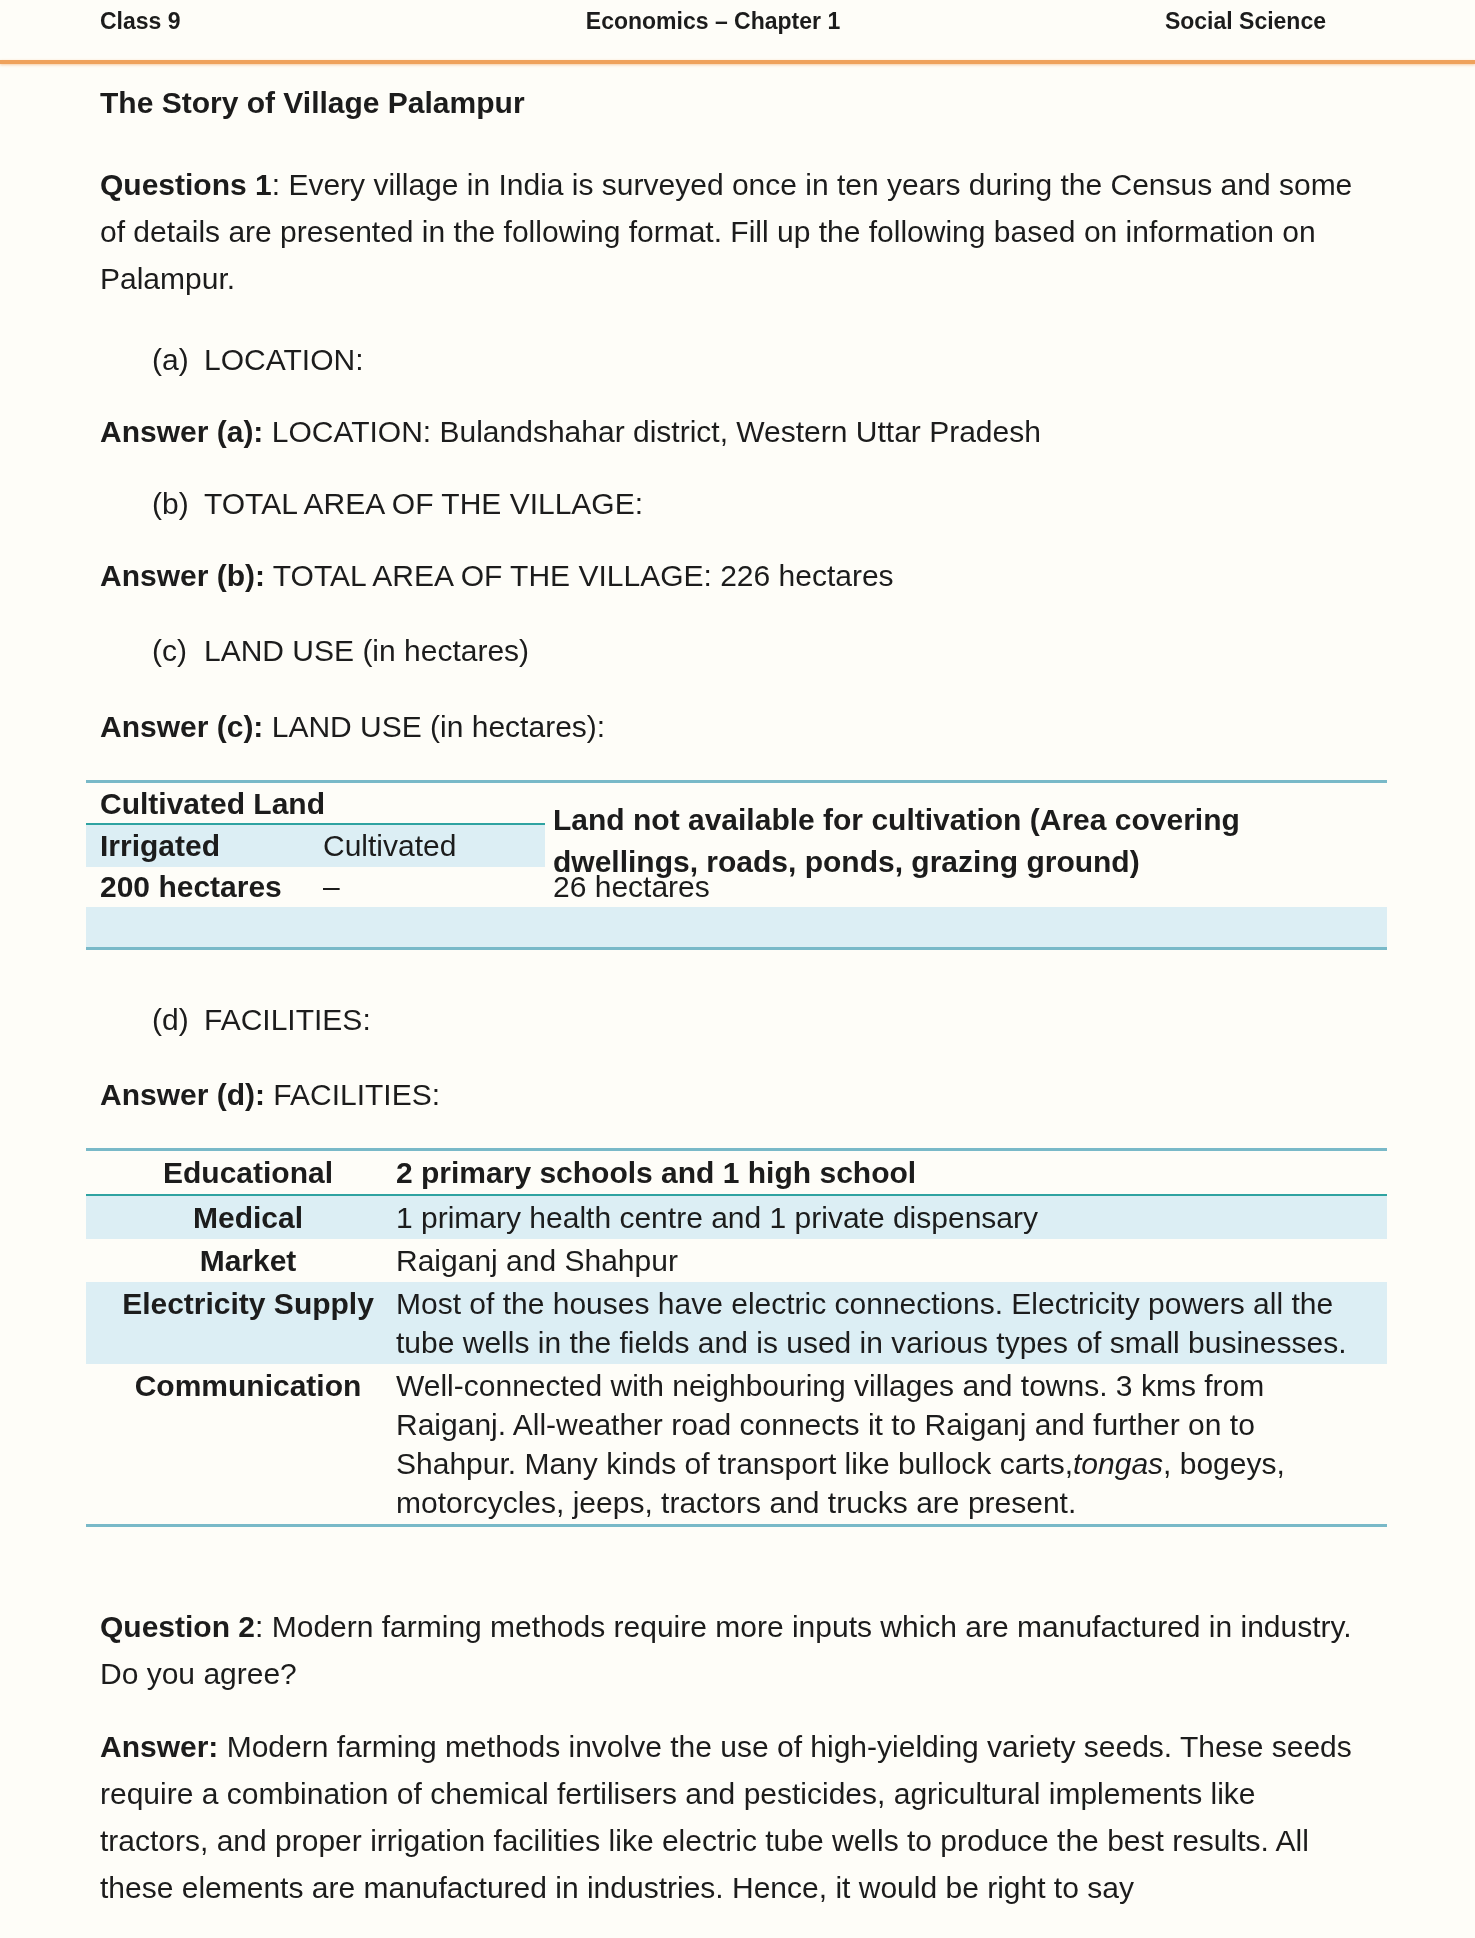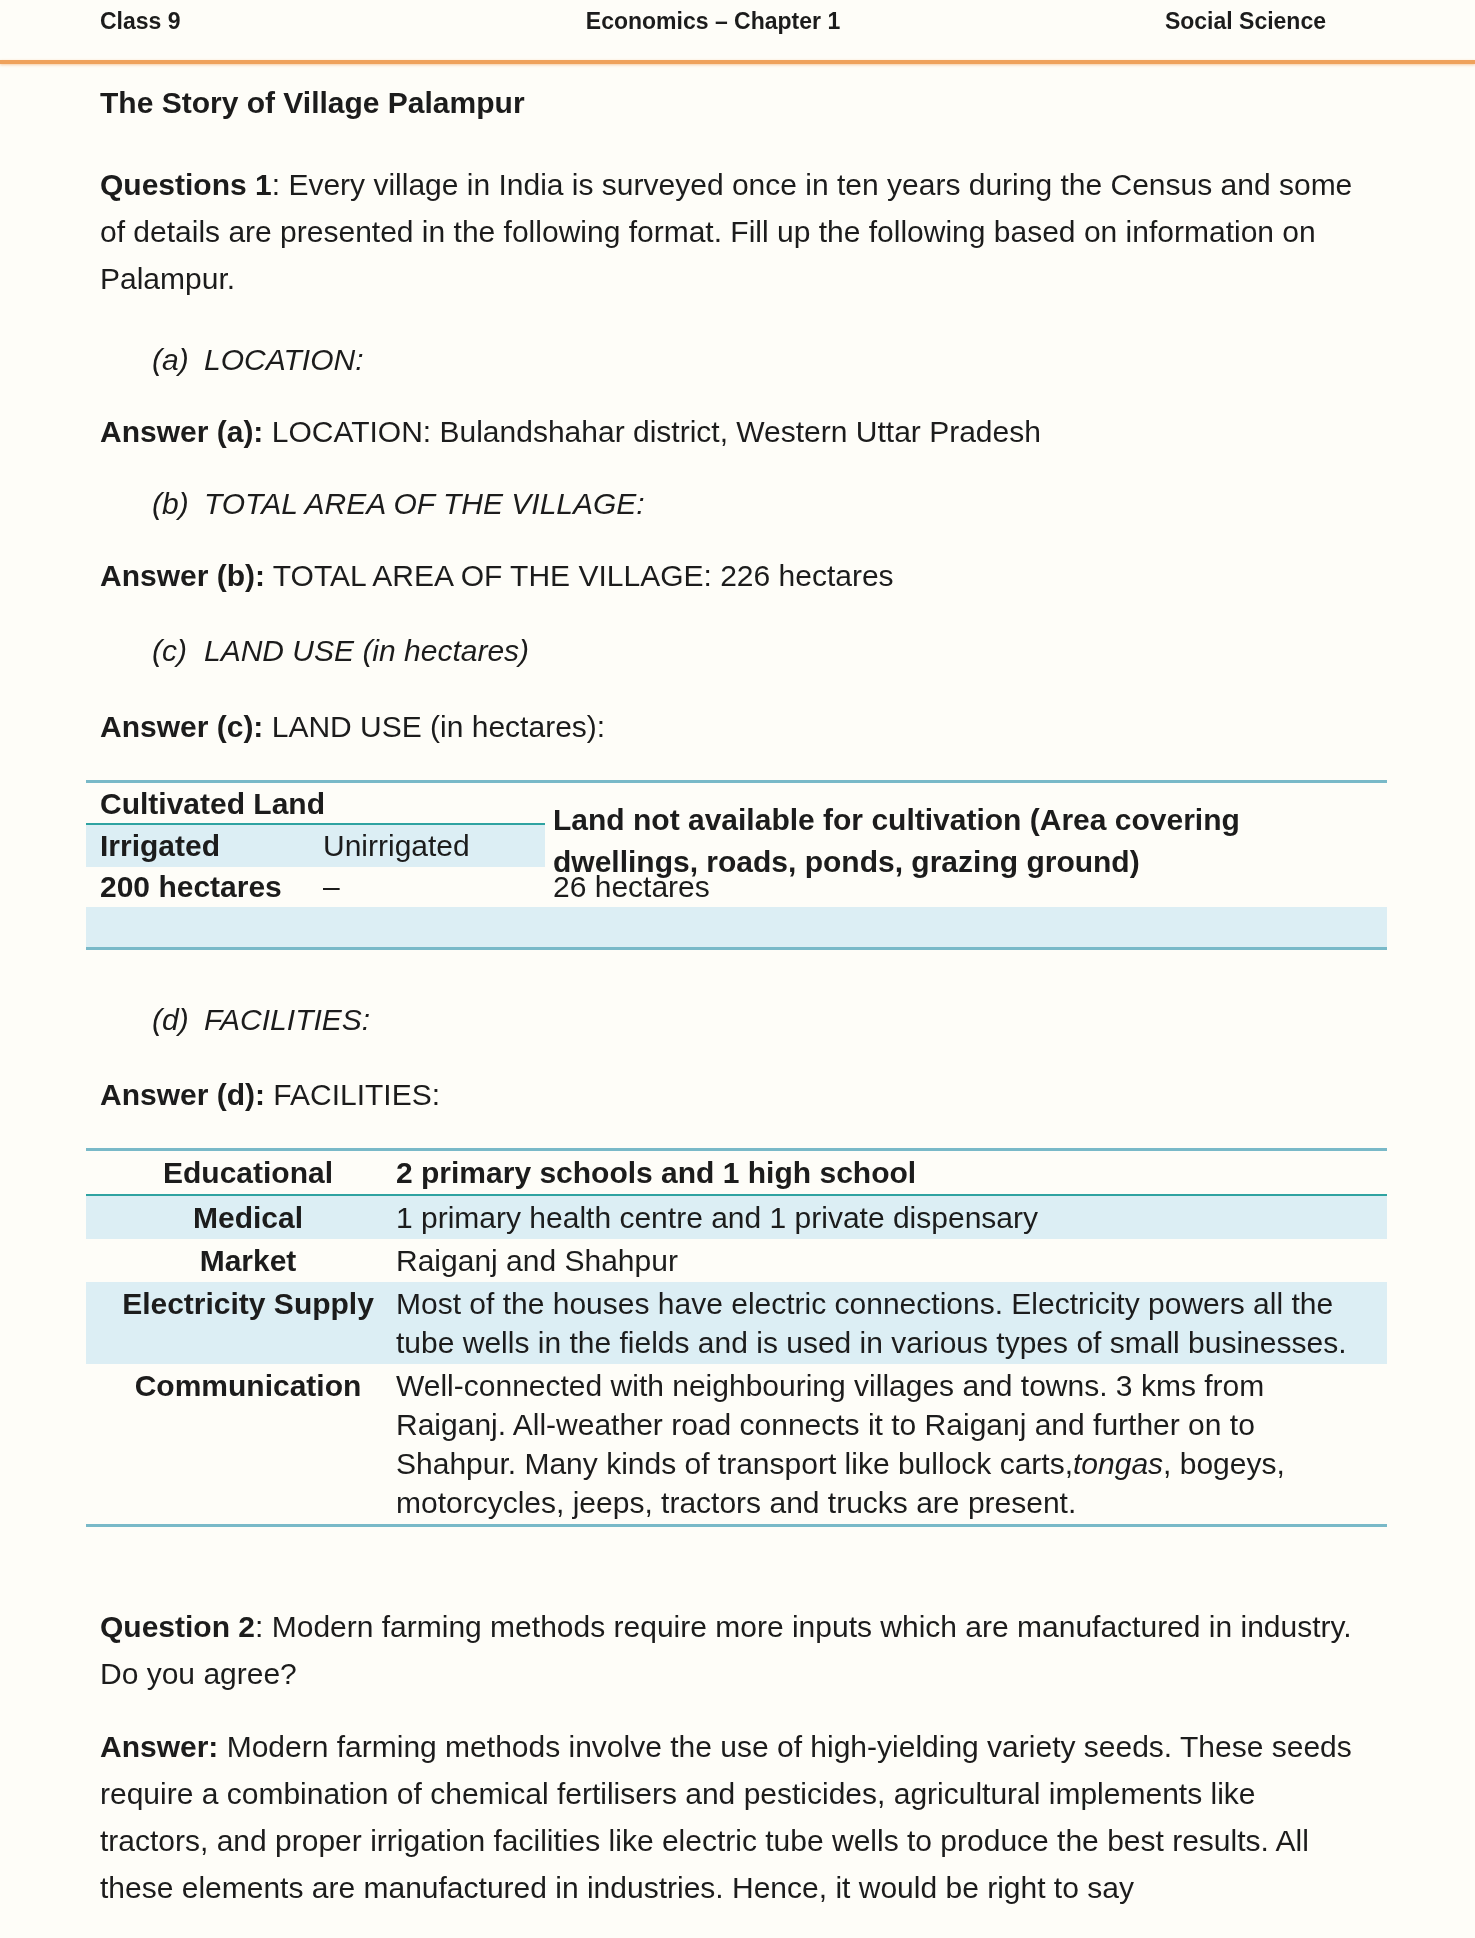--- a/index.html
+++ b/index.html
@@ -15,21 +15,21 @@
     font-size:23px;font-weight:bold;line-height:34px;
   }
   .hdr .c{text-align:center;}
   .hdr .r{text-align:right;}
   .accent{height:4px;background:var(--accent-line,#efa25c);box-shadow:0 1px 3px rgba(239,162,92,.55);}
   
   .content{padding:0 114px 0 100px;font-size:30px;line-height:47px;}
   .content p{margin:0;}
   .title{text-align:left;font-weight:bold;line-height:40px;margin-top:19px !important;}
   .q1intro{margin-top:38px !important;}
-  .li{padding-left:52px;font-style:italic;}
+  .li{padding-left:52px;}
   .li .mk{display:inline-block;min-width:52px;}
   .li-a{margin-top:34px !important;}
   .ans-a{margin-top:25px !important;}
   .li-b{margin-top:25px !important;}
   .ans-b{margin-top:25px !important;}
   .li-c{margin-top:28px !important;}
   .ans-c{margin-top:29px !important;}
   .li-d{margin-top:46px !important;}
   .ans-d{margin-top:28px !important;}
   .q2intro{margin-top:76px !important;}
@@ -96,21 +96,21 @@
     <p class="ans-b"><b>Answer (b):</b><span> TOTAL AREA OF THE VILLAGE: 226 hectares</span></p>
 
     <p class="li li-c"><span class="mk">(c)</span><span>LAND USE (in hectares)</span></p>
 
     <p class="ans-c"><b>Answer (c):</b><span> LAND USE (in hectares):</span></p>
 
     <div class="t1">
       <div class="cult">Cultivated Land</div>
       <div class="na">Land not available for cultivation (Area covering dwellings, roads, ponds, grazing ground)</div>
       <div class="irr">Irrigated</div>
-      <div class="unirr">Unirrigated</div>
+      <div class="unirr">Cultivated</div>
       <div class="irrv">200 hectares</div>
       <div class="unirrv">–</div>
       <div class="nav">26 hectares</div>
       <div class="empty"></div>
     </div>
 
     <p class="li li-d"><span class="mk">(d)</span><span>FACILITIES:</span></p>
 
     <p class="ans-d"><b>Answer (d):</b><span> FACILITIES:</span></p>
 

